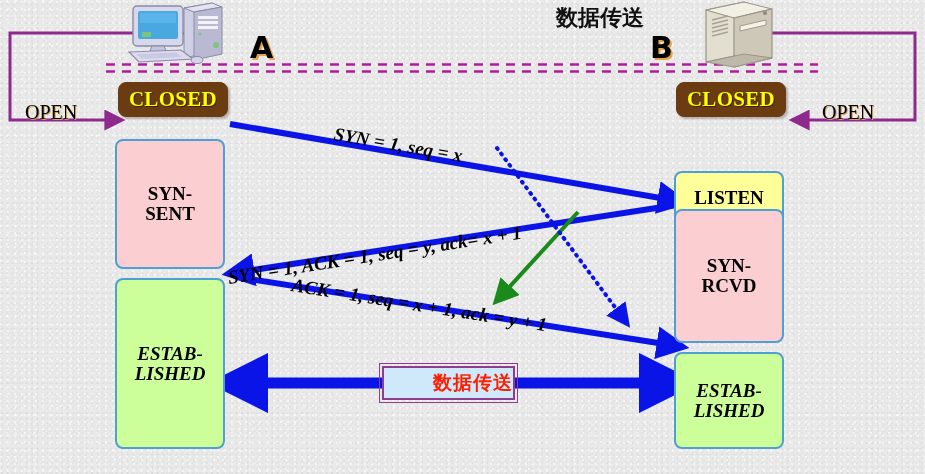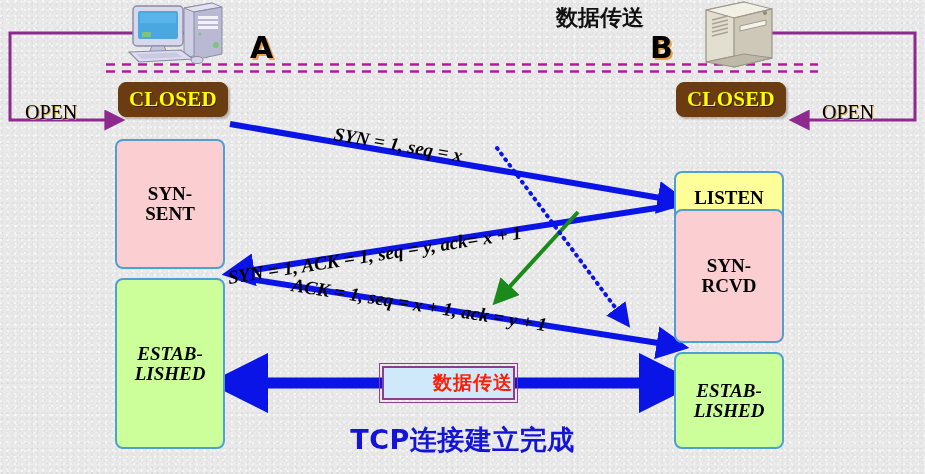--- a/index.html
+++ b/index.html
@@ -228,15 +228,14 @@
   <div class="msg" style="left:334px;top:123px;transform:rotate(9.8deg);">SYN = 1, seq = x</div>
 
   <div class="msg" style="left:228px;top:267px;transform:rotate(-8.8deg);">SYN = 1, ACK = 1, seq = y, ack= x + 1</div>
 
   <div class="msg" style="left:292px;top:274px;transform:rotate(9.0deg);">ACK = 1, seq = x + 1, ack = y + 1</div>
 
   <div id="databox">
     <span>数据传送</span>
   </div>
 
-  <div id="caption">TCP连接建立完成</div>
 
 </div>
 
 </body></html>

